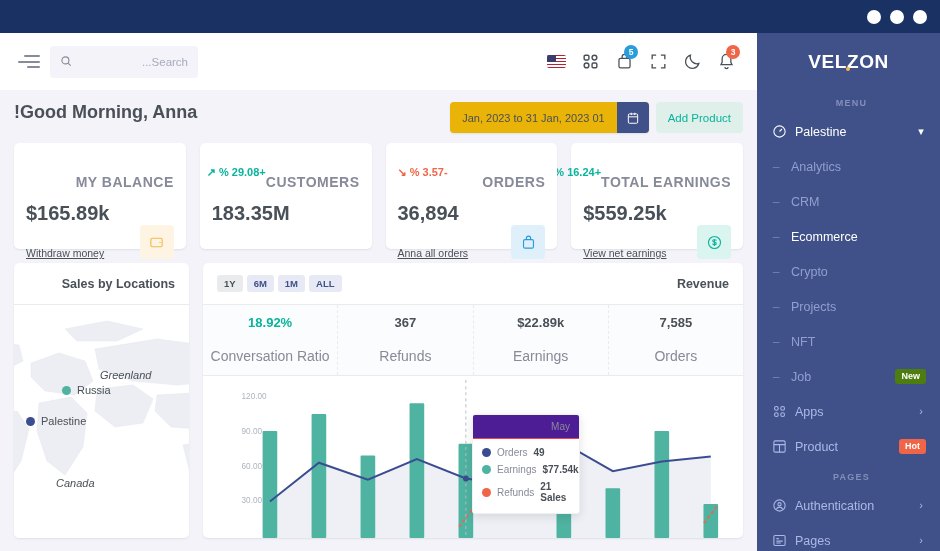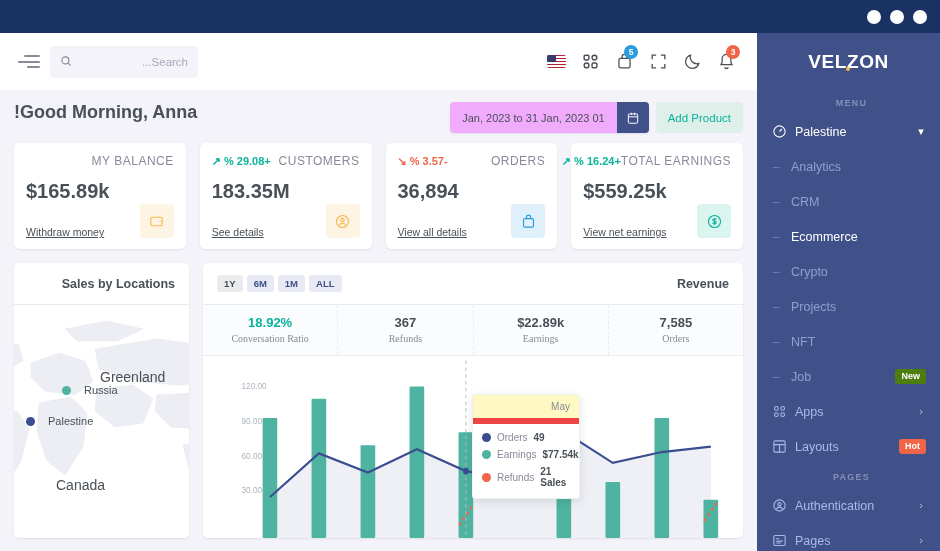--- a/index.html
+++ b/index.html
@@ -128,21 +128,21 @@
     overflow: hidden; padding: 0 14px;
   }
   .page-head {
     display: flex; align-items: flex-start; padding: 12px 0 10px 0; gap: 10px;
   }
   .greeting { flex: 1 1 auto; text-align: left; }
   .greet-title { font-size: 18px; font-weight: bold; color: #495057; }
   .greet-sub { font-size: 11px; color: #878a99; margin-top: 4px; }
   .head-actions { display: flex; align-items: stretch; gap: 7px; }
   .daterange {
-    display: flex; align-items: stretch; background: #f0abfc; border-radius: 4px;
+    display: flex; align-items: stretch; background: #eab308; border-radius: 4px;
     overflow: hidden; box-shadow: 0 1px 2px rgba(56,65,74,.10); height: 31px;
   }
   .daterange .dr-ico {
     width: 32px; background: #405189; color: #fff;
     display: flex; align-items: center; justify-content: center;
   }
   .daterange .dr-ico svg { width: 14px; height: 14px; }
   .daterange .dr-text {
     display: flex; align-items: center; padding: 0 12px; font-size: 11px; color: #495057;
     white-space: nowrap;
@@ -155,22 +155,22 @@
 
   
   .stats-row { display: flex; gap: 14px; margin-bottom: 14px; }
   .stat-card {
     background: #fff; border-radius: 5px; box-shadow: 0 1px 2px rgba(56,65,74,.10);
     padding: 11px 12px 11px 12px; flex: 1 1 0; min-width: 0; height: 106px;
     position: relative; display: flex; flex-direction: column;
   }
   .stat-top { display: flex; align-items: center; }
   .stat-title {
-    font-size: 12px; letter-spacing: .5px; color: #878a99; font-weight: normal;
-    text-transform: uppercase; white-space: nowrap;
+    font-size: 14px; letter-spacing: .5px; color: #878a99; font-weight: bold;
+    text-transform: uppercase; white-space: nowrap; margin-top: 20px;
   }
   .stat-delta {
     font-size: 11px; font-weight: bold; margin-right: auto; white-space: nowrap;
     display: flex; align-items: center; gap: 3px; direction: rtl;
   }
   .stat-delta.up { color: #0ab39c; }
   .stat-delta.down { color: #f06548; }
   .stat-value {
     font-size: 20px; font-weight: bold; color: #495057; text-align: left;
     margin-top: 12px; white-space: nowrap;
@@ -211,46 +211,46 @@
   .seg.active { background: #e9ebec; color: #495057; }
 
   .kpi-row { display: flex; border-bottom: 1px solid #e9ebec; background: #fbfcfd; }
   .kpi {
     flex: 1 1 0; text-align: center; padding: 10px 4px 11px 4px;
     border-left: 1px dashed #e9ebec;
   }
   .kpi:last-child { border-left: none; }
   .kpi-val { font-size: 13px; font-weight: bold; color: #495057; }
   .kpi-val.green { color: #0ab39c; }
-  .kpi-lbl { font-size: 10px; color: #878a99; margin-top: 3px; font-family: Liberation Serif, serif; }
+  .kpi-lbl { font-size: 14px; color: #878a99; margin-top: 18px; }
 
   .chart-body { flex: 1 1 auto; position: relative; }
   .chart-svg { position: absolute; inset: 0; width: 100%; height: 100%; }
 
   .tooltip {
     position: absolute; left: 0; top: 0; width: 108px;
     background: #fff; border: 1px solid #eff0f2; border-radius: 3px;
     box-shadow: 0 3px 8px rgba(56,65,74,.14); overflow: hidden; z-index: 6;
   }
   .tt-head {
     font-size: 10px; color: #878a99; padding: 6px 9px;
-    border-bottom: 6px solid #ef4444; background: #fef9c3;
+    border-bottom: 1px solid #ef4444; background: #4c1d95;
   }
   .tt-body { padding: 5px 9px 7px 9px; }
   .tt-row { display: flex; align-items: center; gap: 6px; padding: 3px 0; direction: ltr; }
   .tt-dot { width: 9px; height: 9px; border-radius: 50%; flex: 0 0 9px; }
   .tt-name { font-size: 10px; color: #878a99; }
   .tt-val { font-size: 10px; font-weight: bold; color: #495057; }
 
   .map-body { flex: 1 1 auto; position: relative; overflow: hidden; background: #fff; }
   .map-svg { position: absolute; right: -58px; top: 6px; width: 300px; height: 215px; }
-  .marker { position: absolute; display: flex; align-items: center; gap: 13px; direction: ltr; }
+  .marker { position: absolute; display: flex; align-items: center; gap: 6px; direction: ltr; }
   .marker-dot { width: 9px; height: 9px; border-radius: 50%; }
   .marker-lbl { font-size: 11px; color: #495057; white-space: nowrap; }
-  .map-text { position: absolute; font-size: 14px; color: #495057; white-space: nowrap; }
+  .map-text { position: absolute; font-size: 11px; color: #495057; white-space: nowrap; font-style: italic; }
 </style>
 </head>
 <body>
 
 <div id="app">
 
   <div class="chrome">
     <div class="chrome-dots">
       <span class="chrome-dot"></span>
       <span class="chrome-dot"></span>
@@ -324,21 +324,21 @@
             <circle cx="17" cy="7" r="3"></circle>
           <circle cx="7" cy="17" r="3"></circle>
             <circle cx="17" cy="17" r="3"></circle>
         </svg>
       </span>
     </div>
 
     <div class="nav-item">
       <span class="badge hot">Hot</span>
       <span class="nav-spacer"></span>
-      <span class="nav-text">Layouts</span>
+      <span class="nav-text">Product</span>
       <span class="nav-ico">
         <svg viewBox="0 0 24 24" fill="none" stroke="currentColor" stroke-width="1.7">
           <rect x="3" y="3" width="18" height="18" rx="2"></rect>
             <path d="M3 9h18M12 9v12"></path>
         </svg>
       </span>
     </div>
 
     <div class="menu-label">PAGES</div>
 
@@ -484,43 +484,33 @@
           </span>
         </div>
         <div class="stat-value">36,894</div>
         <div class="stat-bottom">
           <span class="stat-ico ico-info">
             <svg viewBox="0 0 24 24" fill="none" stroke="currentColor" stroke-width="1.6">
               <rect x="5" y="8" width="14" height="12" rx="2"></rect>
                 <path d="M9 8V6a3 3 0 0 1 6 0v2"></path>
             </svg>
           </span>
-          <span class="stat-link">View all details</span>
+          <span class="stat-link">Anna all orders</span>
         </div>
       </div>
 
       <div class="stat-card">
         <div class="stat-top">
           <span class="stat-title">CUSTOMERS</span>
           <span class="stat-delta up">
             <span>+29.08 %</span>
               <span>↗</span>
           </span>
         </div>
         <div class="stat-value">183.35M</div>
-        <div class="stat-bottom">
-          <span class="stat-ico ico-warning">
-            <svg viewBox="0 0 24 24" fill="none" stroke="currentColor" stroke-width="1.6">
-              <circle cx="12" cy="12" r="8.5"></circle>
-                <circle cx="12" cy="10" r="2.4"></circle>
-              <path d="M7.5 17.5c.9-2.1 2.7-3 4.5-3s3.6.9 4.5 3"></path>
-            </svg>
-          </span>
-          <span class="stat-link">See details</span>
-        </div>
       </div>
 
       <div class="stat-card">
         <div class="stat-top">
           <span class="stat-title">MY BALANCE</span>
         </div>
         <div class="stat-value">$165.89k</div>
         <div class="stat-bottom">
           <span class="stat-ico ico-warning">
             <svg viewBox="0 0 24 24" fill="none" stroke="currentColor" stroke-width="1.6">

